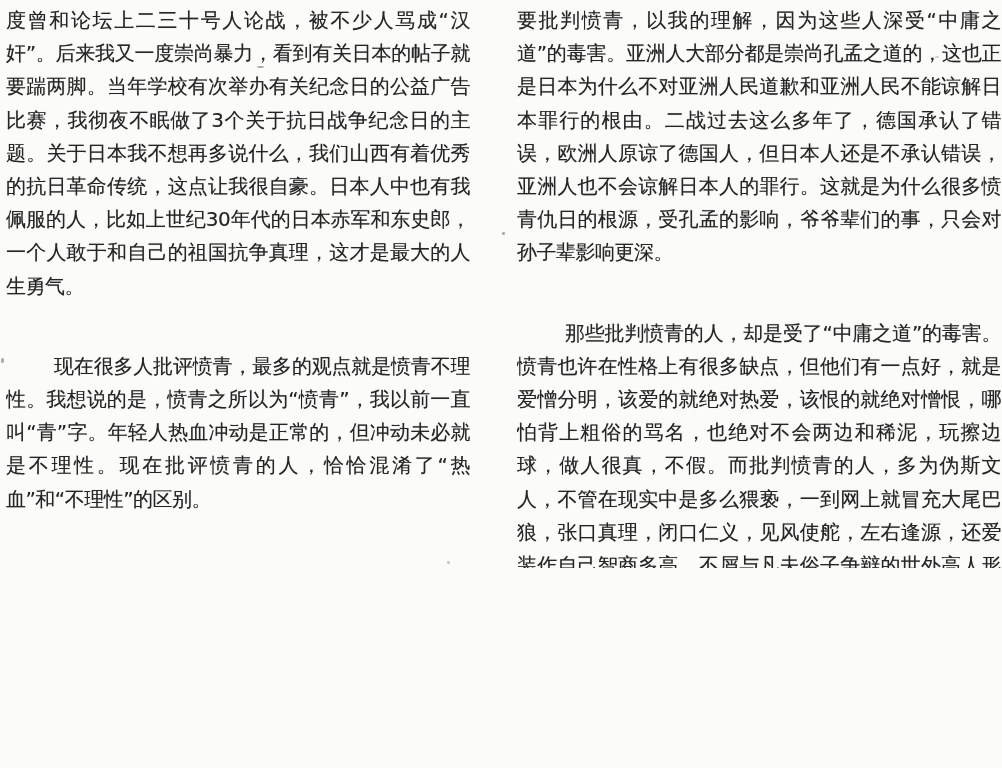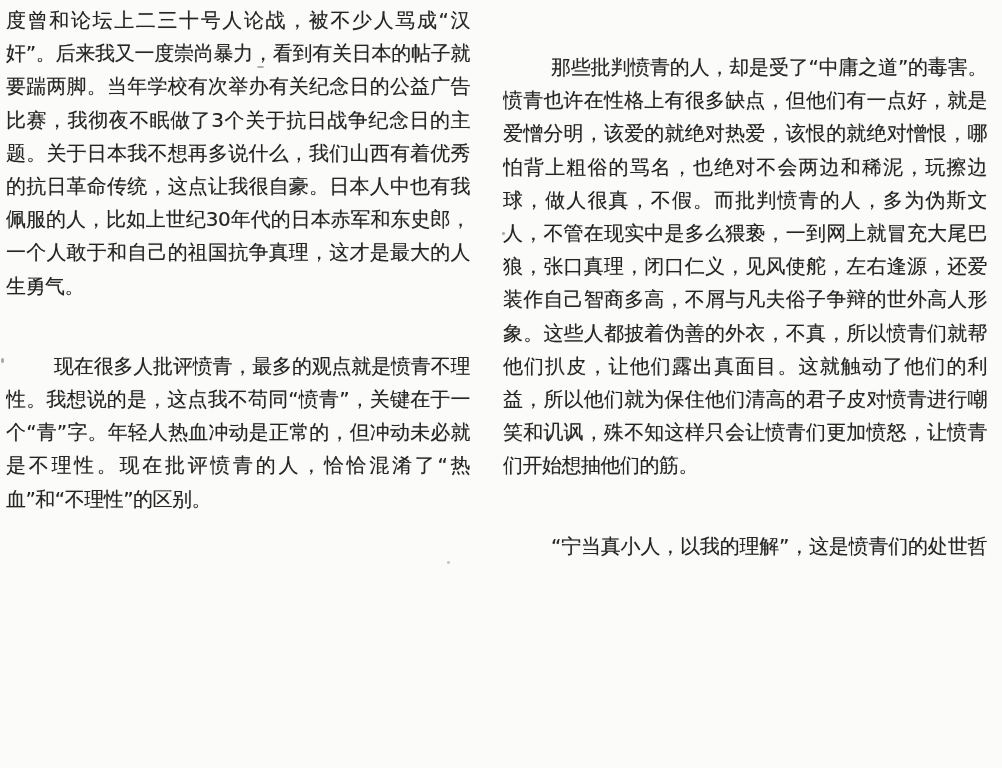--- a/index.html
+++ b/index.html
@@ -10,21 +10,21 @@
     height: 768px;
     overflow: hidden;
   }
   .page {
     position: relative;
     box-sizing: border-box;
     width: 1002px;
     height: 568px;
     padding: 4px 8px 0 6px;
     display: flex;
-    gap: 33px;
+    gap: 47px;
     background: #fbfbf9;
     border-radius: 29px;
   }
   .column {
     box-sizing: border-box;
     overflow: hidden;
   }
   .column-left  { width: 464px; flex: none; }
   .column-right { width: 484px; flex: none; }
   p.para {
@@ -53,25 +53,26 @@
   .speck-4 { left: 447px; top: 561px; width: 3px; height: 3px; opacity: 0.35; }
   .speck-5 { left: 935px; top: 56px;  width: 4px; height: 2px; opacity: 0.3; }
 </style>
 </head>
 <body>
 
 <div class="page">
 
   <div class="column column-left">
     <p class="para">度曾和论坛上二三十号人论战，被不少人骂成“汉奸”。后来我又一度崇尚暴力，看到有关日本的帖子就要踹两脚。当年学校有次举办有关纪念日的公益广告比赛，我彻夜不眠做了3个关于抗日战争纪念日的主题。关于日本我不想再多说什么，我们山西有着优秀的抗日革命传统，这点让我很自豪。日本人中也有我佩服的人，比如上世纪30年代的日本赤军和东史郎，一个人敢于和自己的祖国抗争真理，这才是最大的人生勇气。</p>
-    <p class="para indent">现在很多人批评愤青，最多的观点就是愤青不理性。我想说的是，这点我不苟同“愤青”，关键在于一个“青”字。年轻人热血冲动是正常的，但冲动未必就是不理性。现在批评愤青的人，恰恰混淆了“热血”和“不理性”的区别。</p>
+    <p class="para indent">现在很多人批评愤青，最多的观点就是愤青不理性。我想说的是，愤青之所以为“愤青”，我以前一直叫“青”字。年轻人热血冲动是正常的，但冲动未必就是不理性。现在批评愤青的人，恰恰混淆了“热血”和“不理性”的区别。</p>
     <p class="para indent">为什么有些道貌岸然看上去还挺有文化的“君子”</p>
   </div>
 
   <div class="column column-right">
+    <p class="para">要批判愤青，以我的理解，因为这些人深受“中庸之道”的毒害。亚洲人大部分都是崇尚孔孟之道的，这也正是日本为什么不对亚洲人民道歉和亚洲人民不能谅解日本罪行的根由。二战过去这么多年了，德国承认了错误，欧洲人原谅了德国人，但日本人还是不承认错误，亚洲人也不会谅解日本人的罪行。这就是为什么很多愤青仇日的根源，受孔孟的影响，爷爷辈们的事，只会对孙子辈影响更深。</p>
     <p class="para indent">那些批判愤青的人，却是受了“中庸之道”的毒害。愤青也许在性格上有很多缺点，但他们有一点好，就是爱憎分明，该爱的就绝对热爱，该恨的就绝对憎恨，哪怕背上粗俗的骂名，也绝对不会两边和稀泥，玩擦边球，做人很真，不假。而批判愤青的人，多为伪斯文人，不管在现实中是多么猥亵，一到网上就冒充大尾巴狼，张口真理，闭口仁义，见风使舵，左右逢源，还爱装作自己智商多高，不屑与凡夫俗子争辩的世外高人形象。这些人都披着伪善的外衣，不真，所以愤青们就帮他们扒皮，让他们露出真面目。这就触动了他们的利益，所以他们就为保住他们清高的君子皮对愤青进行嘲笑和讥讽，殊不知这样只会让愤青们更加愤怒，让愤青们开始想抽他们的筋。</p>
     <p class="para indent">“宁当真小人，以我的理解”，这是愤青们的处世哲学，也是我的性格特点。</p>
   </div>
 
   <span class="speck speck-1"></span>
   <span class="speck speck-2"></span>
   <span class="speck speck-3"></span>
   <span class="speck speck-4"></span>
   <span class="speck speck-5"></span>
 

